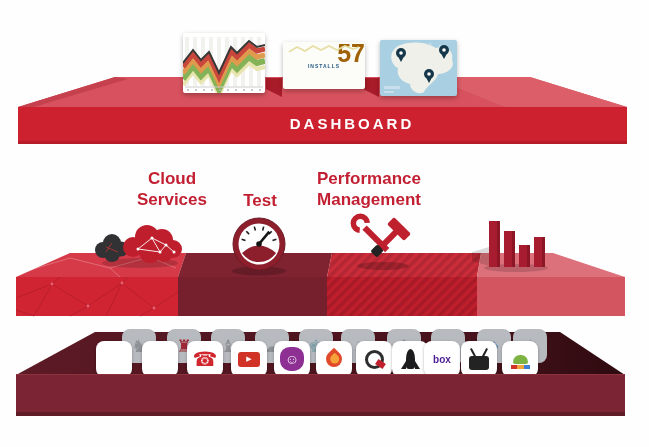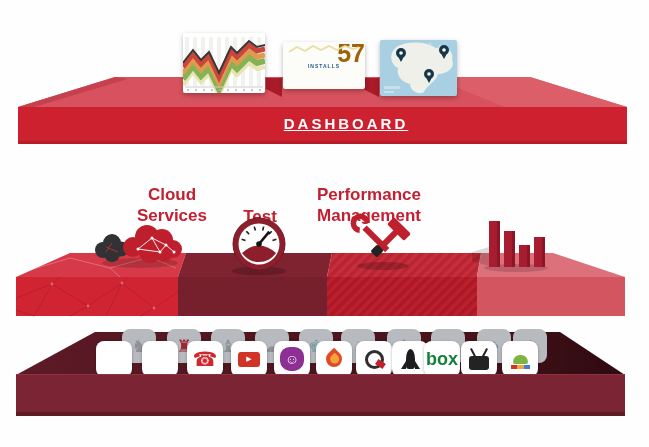--- a/index.html
+++ b/index.html
@@ -4,26 +4,26 @@
 <style>
   html,body{margin:0;padding:0;background:#fff;}
   .stage{position:relative;width:649px;height:447px;background:#fefefe;overflow:hidden;
          font-family:"Liberation Sans", sans-serif;}
   .stage svg{position:absolute;left:0;top:0;}
   .layer{position:absolute;left:0;top:0;width:649px;height:447px;}
 
   
   .band-label{position:absolute;color:#fff;font-weight:bold;font-size:15px;
               letter-spacing:3px;text-align:center;}
-  #dashboard-label{left:66px;top:115px;width:560px;text-decoration:underline;}
+  #dashboard-label{left:72px;top:115px;width:560px;}
   #marketplace-label{left:18px;top:384px;width:609px;z-index:6;}
 
   
   .cat-label{position:absolute;color:#c31f32;font-weight:bold;font-size:17px;
-             line-height:1.22;text-align:center;margin-top:16px;}
+             line-height:1.22;text-align:center;}
   #cat-cloud{left:112px;top:169px;width:120px;}
   #cat-test{left:220px;top:191px;width:80px;}
   #cat-perf{left:296px;top:169px;width:146px;}
   #cat-analytics{left:434px;top:191px;width:120px;}
 
   
   .card{position:absolute;background:#fff;box-shadow:0 2px 5px rgba(0,0,0,.28);
         border-radius:2px;z-index:5;overflow:hidden;}
   #card-chart{left:183px;top:33px;width:82px;height:60px;}
   #card-counter{left:283px;top:42px;width:82px;height:47px;background:#fcfcf9;}
@@ -58,21 +58,21 @@
   .flame::after{content:"";position:absolute;left:4px;top:4px;width:9px;height:9px;
                 background:#f6a23b;border-radius:50% 0 50% 50%;}
   .keyring{width:13px;height:13px;border:3px solid #2e2e30;border-radius:50%;position:relative;}
   .keyring::after{content:"";position:absolute;left:8px;top:8px;width:9px;height:6px;
                   background:#c0202c;transform:rotate(35deg);}
   .rocket{width:9px;height:20px;background:#1c1c1e;border-radius:50% 50% 3px 3px;position:relative;}
   .rocket::before,.rocket::after{content:"";position:absolute;bottom:0;width:0;height:0;
         border-bottom:8px solid #1c1c1e;}
   .rocket::before{left:-5px;border-left:5px solid transparent;}
   .rocket::after{right:-5px;border-right:5px solid transparent;}
-  .box-txt{color:#15803d;font-size:18px;font-weight:bold;}
+  .box-txt{color:#4c1d95;font-size:10px;font-weight:bold;}
   .tvset{width:20px;height:14px;background:#232323;border-radius:3px;position:relative;margin-top:7px;}
   .tvset::before,.tvset::after{content:"";position:absolute;top:-8px;width:2px;height:9px;
         background:#232323;}
   .tvset::before{left:3px;transform:rotate(-28deg);}
   .tvset::after{right:3px;transform:rotate(28deg);}
   .android{width:15px;height:9px;background:#7cb342;border-radius:7px 7px 2px 2px;position:relative;}
   .android::after{content:"";position:absolute;left:-2px;top:10px;width:19px;height:4px;
         background:linear-gradient(90deg,#d23327 0 33%,#f0a23b 33% 66%,#3d7fd6 66% 100%);}
 </style>
 </head>

